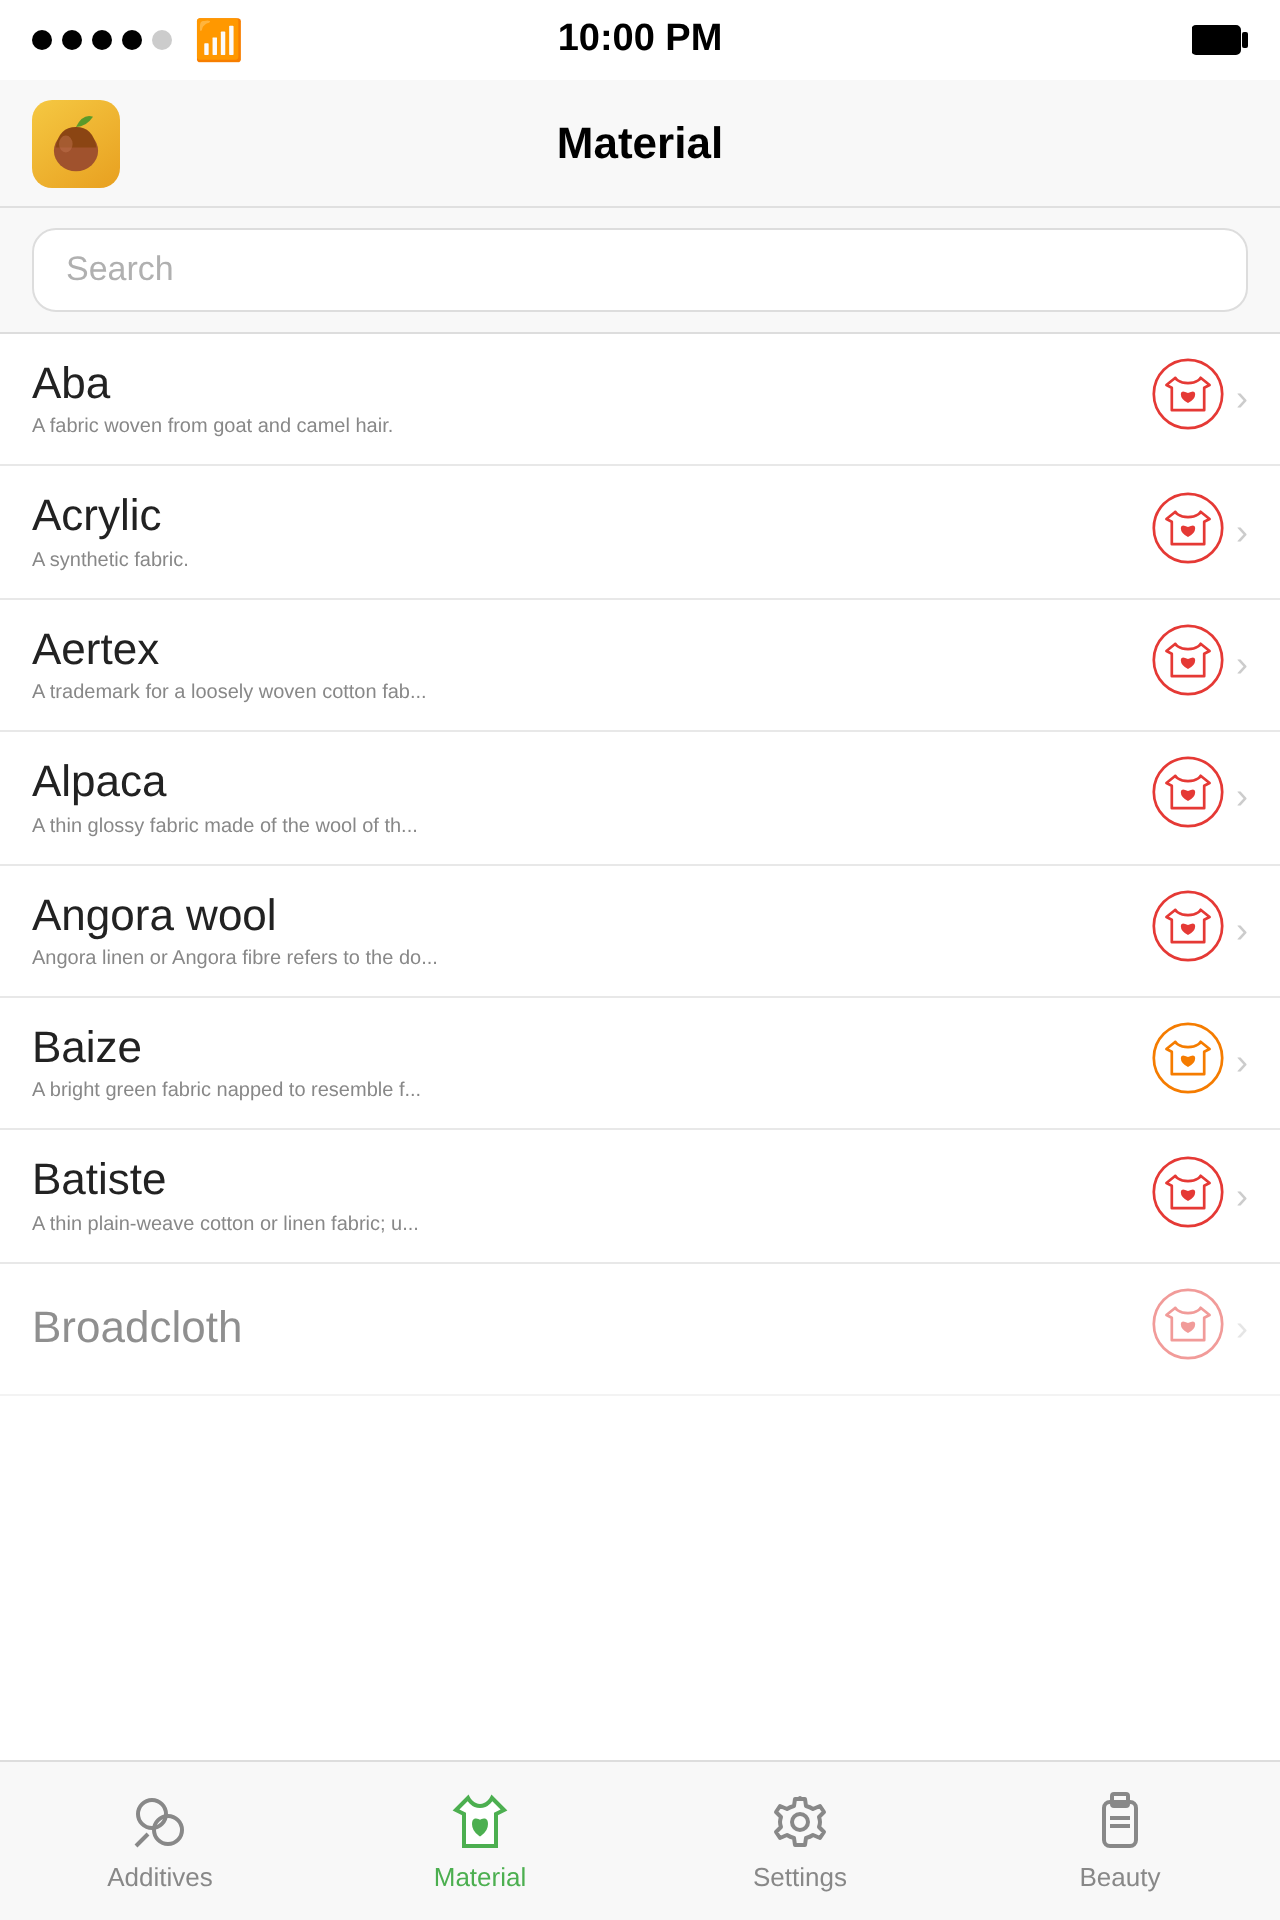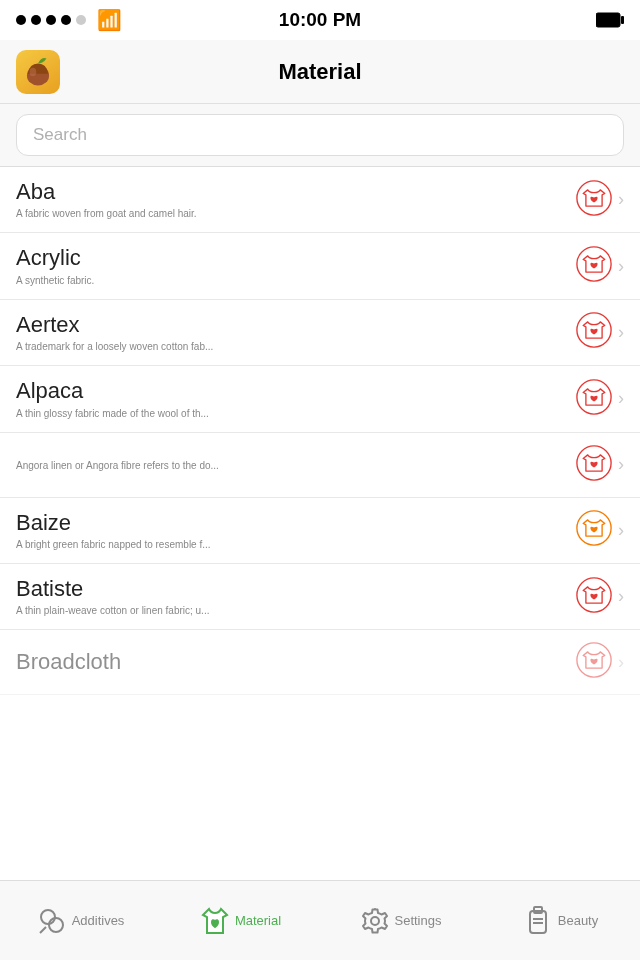--- a/index.html
+++ b/index.html
@@ -137,21 +137,21 @@
     
     .bottom-nav {
       display: flex;
       height: 80px;
       border-top: 1px solid #ddd;
       background: #f8f8f8;
     }
     .nav-item {
       flex: 1;
       display: flex;
-      flex-direction: row;
+      flex-direction: column;
       align-items: center;
       justify-content: center;
       gap: 4px;
       cursor: pointer;
     }
     .nav-item svg {
       width: 32px; height: 32px;
     }
     .nav-label {
       font-size: 13px;
@@ -267,20 +267,21 @@
       <circle cx="20" cy="20" r="19" stroke="#e53935" stroke-width="1.5" fill="white"></circle>
       <path d="M13 11 L8 15 L11 16.5 L11 29 L29 29 L29 16.5 L32 15 L27 11 C27 11 25.5 14 20 14 C14.5 14 13 11 13 11Z" stroke="#e53935" stroke-width="1.5" fill="white" stroke-linejoin="round"></path>
       <path d="M16 20 Q16 17.5 20 19.5 Q24 17.5 24 20 Q24 23 20 25 Q16 23 16 20Z" fill="#e53935" stroke="none"></path>
     </svg>
   </span>
       <span class="chevron">›</span>
     </div>
   </div>
     <div class="list-item">
     <div class="list-item-content">
+      <div class="list-item-title">Angora wool</div>
       <div class="list-item-desc">Angora linen or Angora fibre refers to the do...</div>
     </div>
     <div class="list-item-right">
       <span>
     <svg class="badge-icon" viewBox="0 0 40 40" fill="none" xmlns="http://www.w3.org/2000/svg">
       <circle cx="20" cy="20" r="19" stroke="#e53935" stroke-width="1.5" fill="white"></circle>
       <path d="M13 11 L8 15 L11 16.5 L11 29 L29 29 L29 16.5 L32 15 L27 11 C27 11 25.5 14 20 14 C14.5 14 13 11 13 11Z" stroke="#e53935" stroke-width="1.5" fill="white" stroke-linejoin="round"></path>
       <path d="M16 20 Q16 17.5 20 19.5 Q24 17.5 24 20 Q24 23 20 25 Q16 23 16 20Z" fill="#e53935" stroke="none"></path>
     </svg>
   </span>

